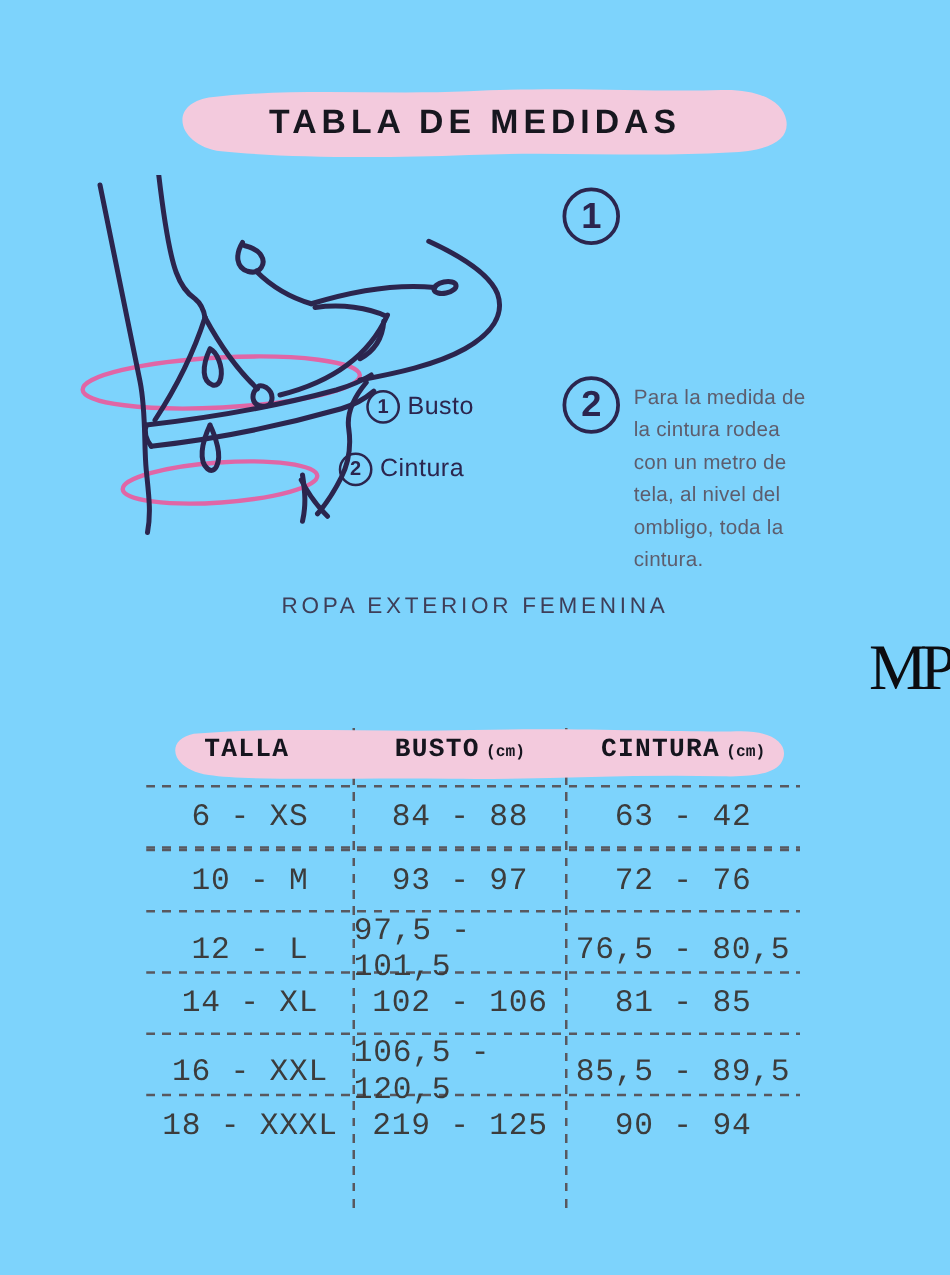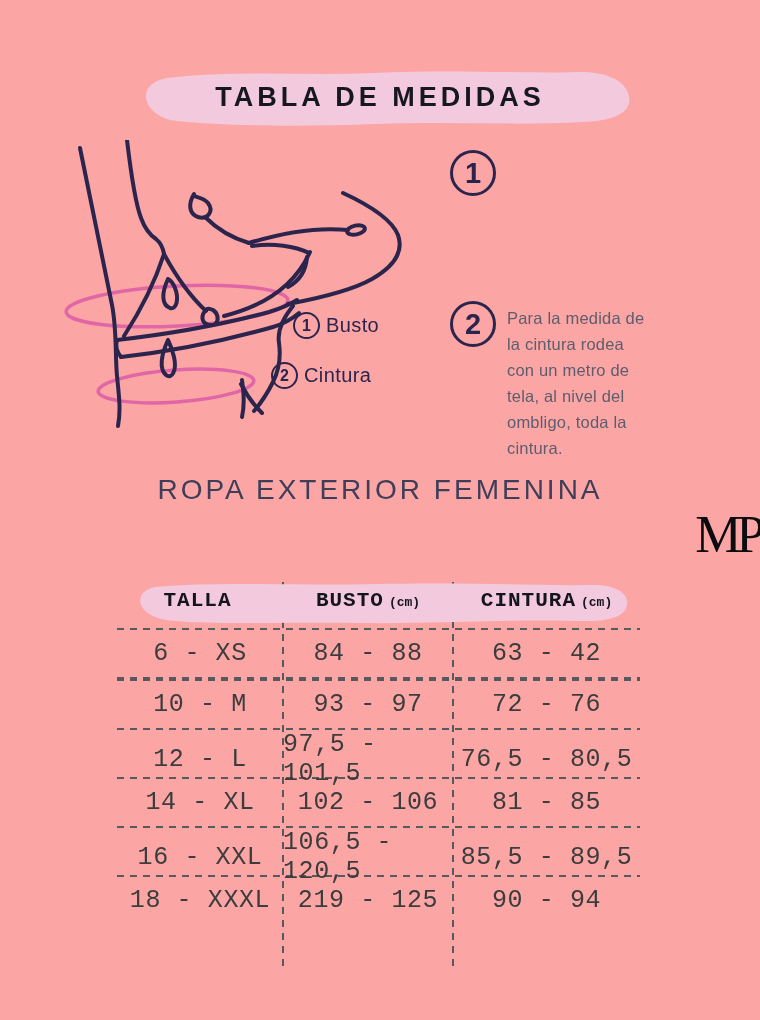--- a/index.html
+++ b/index.html
@@ -1,17 +1,17 @@
 <!DOCTYPE html>
 <html><head>
 <meta charset="utf-8">
 <style>
   html,body{margin:0;padding:0;background:#ffffff;}
   .page{
-    position:relative;width:760px;height:1020px;background:#fca5a5;overflow:hidden;
+    position:relative;width:760px;height:1020px;background:#7dd3fc;overflow:hidden;
     font-family:"Liberation Sans",sans-serif;
   }
   
   .banner{position:absolute;left:125px;top:66px;width:510px;height:62px;
     display:flex;align-items:center;justify-content:center;}
   .banner svg{position:absolute;left:0;top:0;width:100%;height:100%;}
   .banner h1{position:relative;margin:0;font-size:27px;font-weight:700;
     letter-spacing:4px;color:#17171f;}
   
   .illustration{position:absolute;left:55px;top:140px;width:360px;height:292px;}
@@ -26,21 +26,21 @@
   .instruction{position:absolute;left:450px;width:265px;display:flex;gap:11px;}
   #instr1{top:150px;}
   #instr2{top:301px;}
   .big-circle{box-sizing:border-box;flex:0 0 auto;width:46px;height:46px;border:3px solid #2b254e;
     border-radius:50%;display:flex;align-items:center;justify-content:center;
     font-size:29px;font-weight:700;color:#2b254e;line-height:1;}
   .instruction p{margin:4px 0 0 0;font-size:16.5px;line-height:26px;color:#5d5d6d;
     white-space:pre-line;letter-spacing:0.2px;}
   
   .section-title{position:absolute;top:474px;left:0;width:100%;text-align:center;margin:0;
-    font-size:28px;font-weight:400;letter-spacing:3px;color:#3e3e58;}
+    font-size:18px;font-weight:400;letter-spacing:3px;color:#3e3e58;}
   .brand{position:absolute;top:505px;left:0;width:100%;text-align:right;
     font-family:"Liberation Serif",serif;font-size:52px;font-weight:500;
     letter-spacing:-0.1em;color:#0c0c10;}
   
   .size-table{position:absolute;left:117px;top:578px;width:523px;font-family:Liberation Mono, monospace;}
   .thead{position:relative;height:50px;display:grid;grid-template-columns:166px 170px 187px;}
   .thead .blob{position:absolute;left:8px;top:0;width:507px;height:48px;}
   .th{position:relative;display:flex;align-items:baseline;justify-content:center;gap:5px;
     font-weight:700;font-size:21px;color:#15151e;letter-spacing:1px;padding-top:11px;}
   .th .unit{font-size:13px;letter-spacing:0;}

